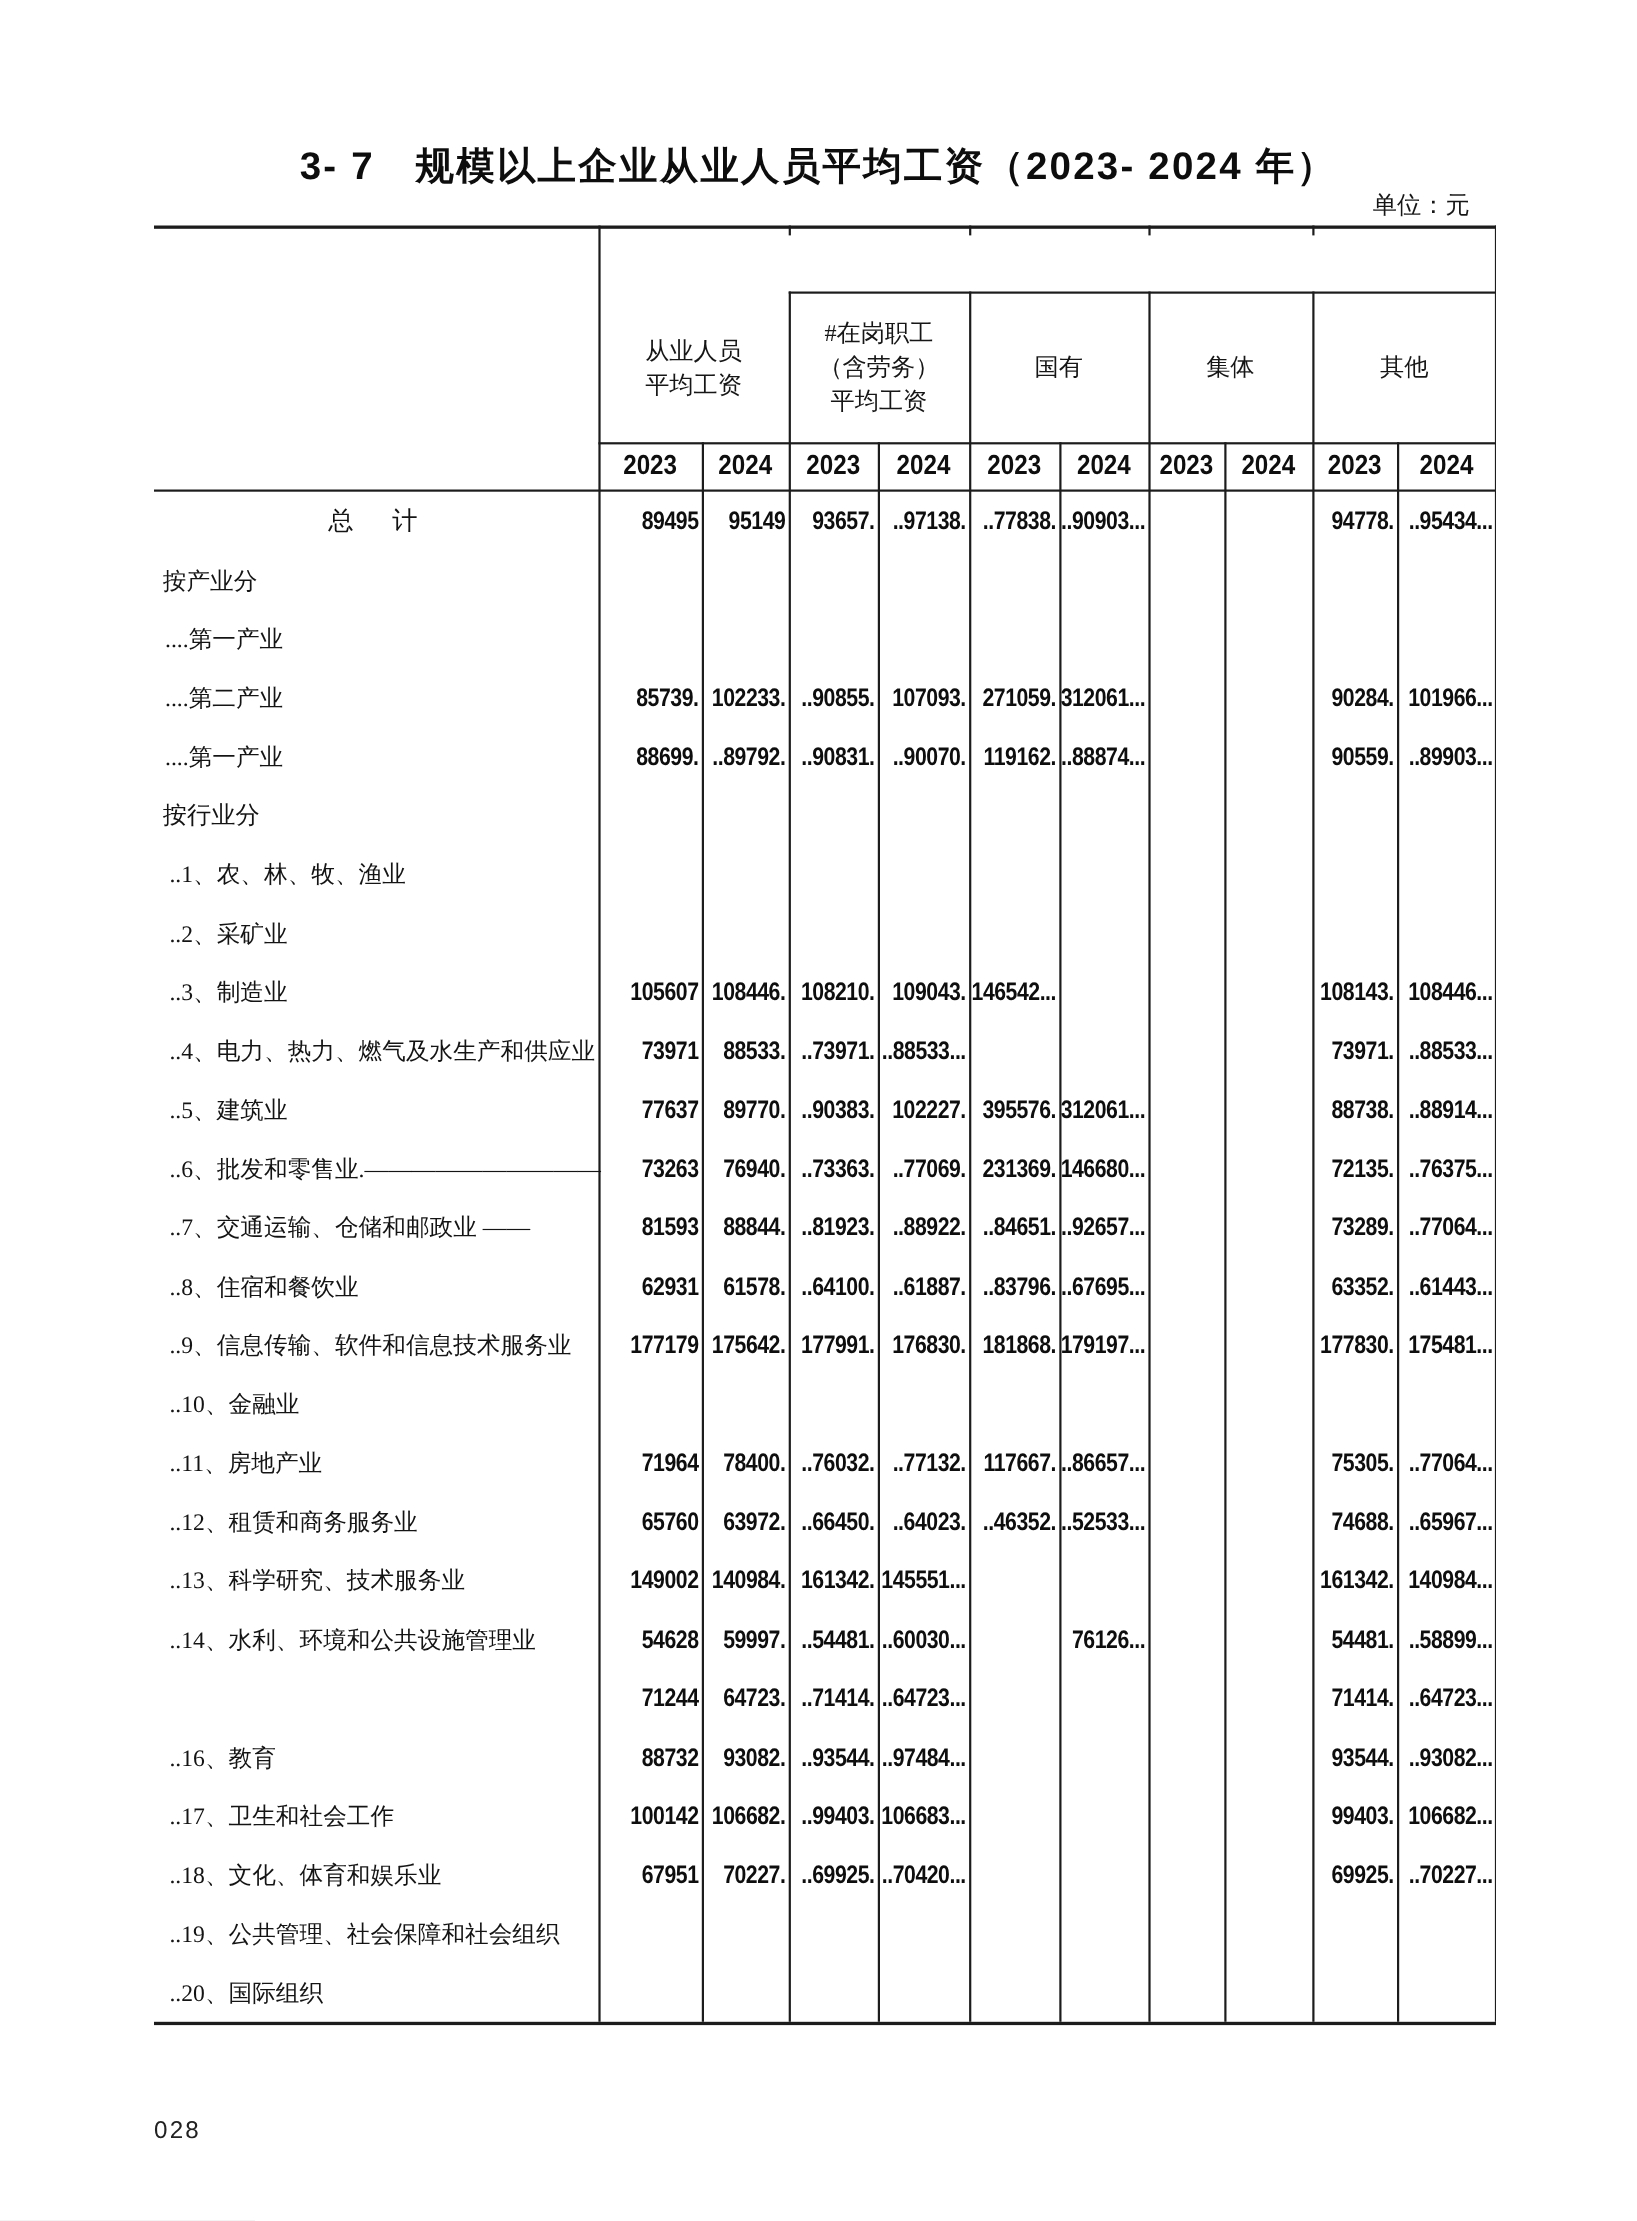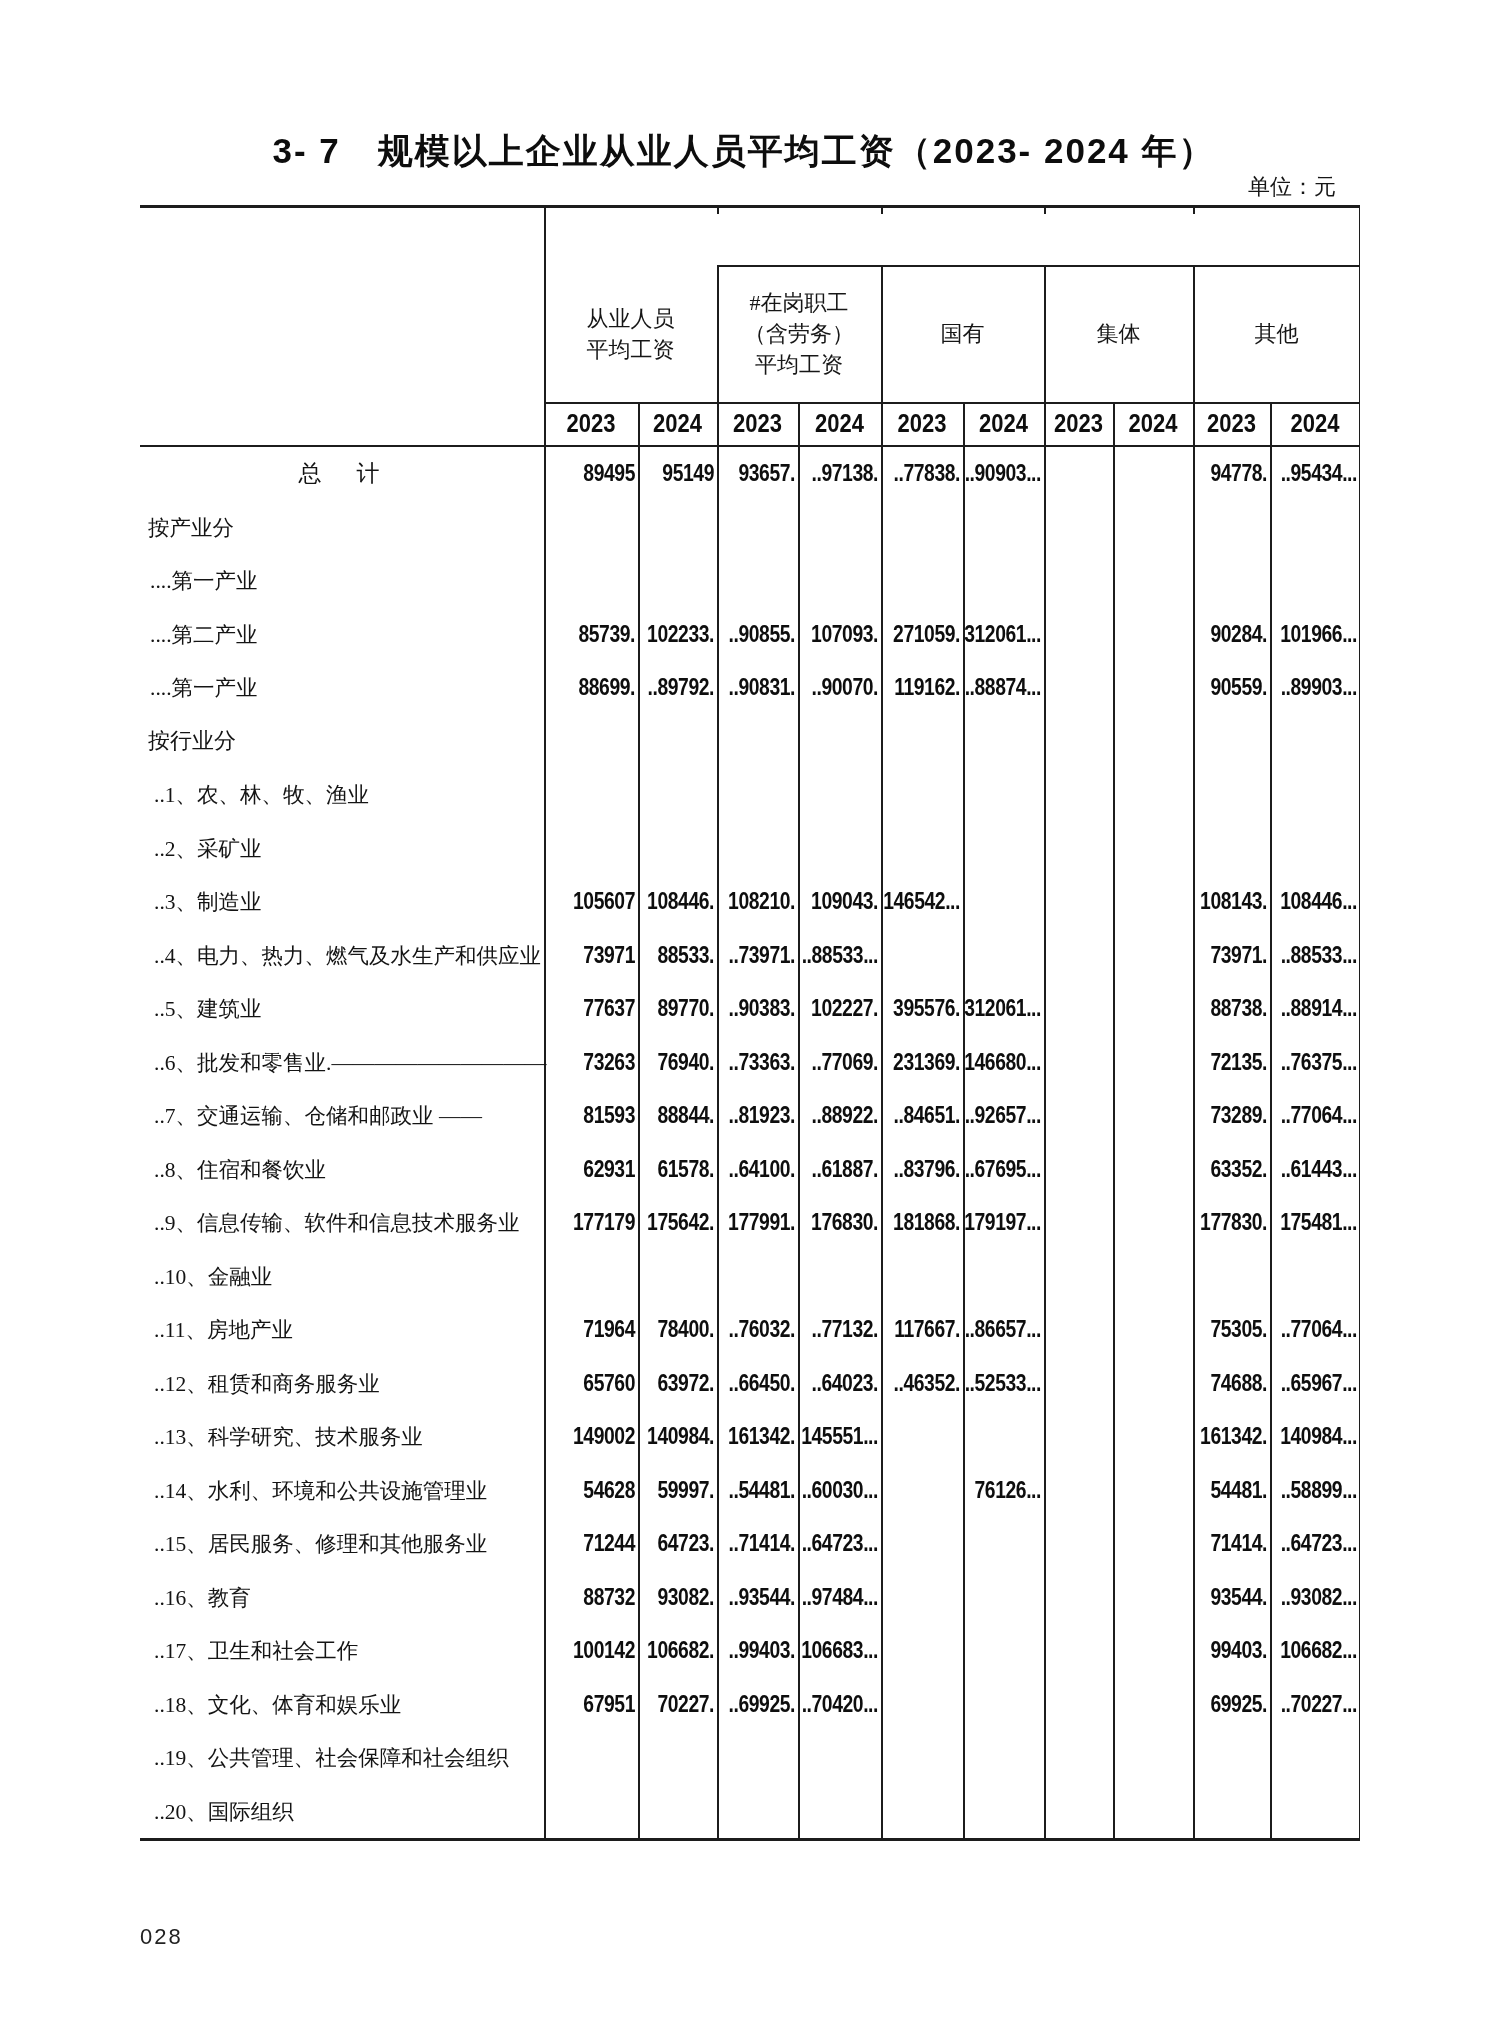--- a/index.html
+++ b/index.html
@@ -198,21 +198,20 @@
       <div class="cell num" style="left: 1054px; top: 1205px; width: 73px; height: 53.5px;">161342.</div>
       <div class="cell num" style="left: 1131px; top: 1205px; width: 86px; height: 53.5px;">140984...</div>
       <div class="rowlab item" style="top: 1258.5px; height: 53.5px; left: 14px;">..14、水利、环境和公共设施管理业</div>
       <div class="cell num" style="left: 405px; top: 1258.5px; width: 90px; height: 53.5px;">54628</div>
       <div class="cell num" style="left: 499px; top: 1258.5px; width: 75px; height: 53.5px;">59997.</div>
       <div class="cell num" style="left: 578px; top: 1258.5px; width: 77px; height: 53.5px;">..54481.</div>
       <div class="cell num" style="left: 659px; top: 1258.5px; width: 79px; height: 53.5px;">..60030...</div>
       <div class="cell num" style="left: 824px; top: 1258.5px; width: 77px; height: 53.5px;">76126...</div>
       <div class="cell num" style="left: 1054px; top: 1258.5px; width: 73px; height: 53.5px;">54481.</div>
       <div class="cell num" style="left: 1131px; top: 1258.5px; width: 86px; height: 53.5px;">..58899...</div>
-      <div class="rowlab item" style="top: 1312px; height: 53.5px; left: 14px;">..15、居民服务、修理和其他服务业</div>
       <div class="cell num" style="left: 405px; top: 1312px; width: 90px; height: 53.5px;">71244</div>
       <div class="cell num" style="left: 499px; top: 1312px; width: 75px; height: 53.5px;">64723.</div>
       <div class="cell num" style="left: 578px; top: 1312px; width: 77px; height: 53.5px;">..71414.</div>
       <div class="cell num" style="left: 659px; top: 1312px; width: 79px; height: 53.5px;">..64723...</div>
       <div class="cell num" style="left: 1054px; top: 1312px; width: 73px; height: 53.5px;">71414.</div>
       <div class="cell num" style="left: 1131px; top: 1312px; width: 86px; height: 53.5px;">..64723...</div>
       <div class="rowlab item" style="top: 1365.5px; height: 53.5px; left: 14px;">..16、教育</div>
       <div class="cell num" style="left: 405px; top: 1365.5px; width: 90px; height: 53.5px;">88732</div>
       <div class="cell num" style="left: 499px; top: 1365.5px; width: 75px; height: 53.5px;">93082.</div>
       <div class="cell num" style="left: 578px; top: 1365.5px; width: 77px; height: 53.5px;">..93544.</div>

